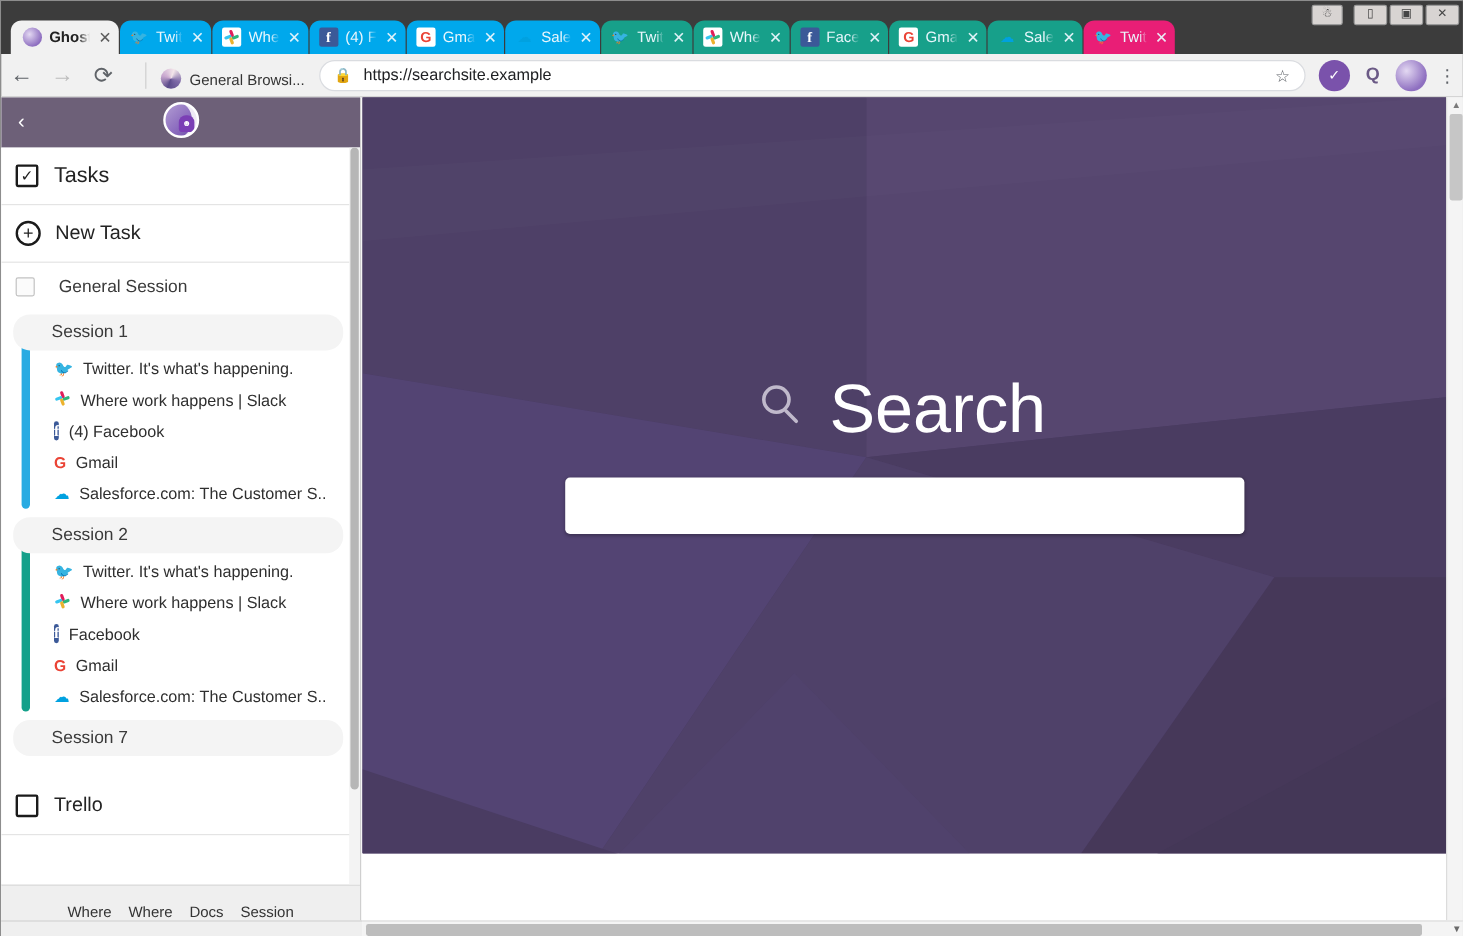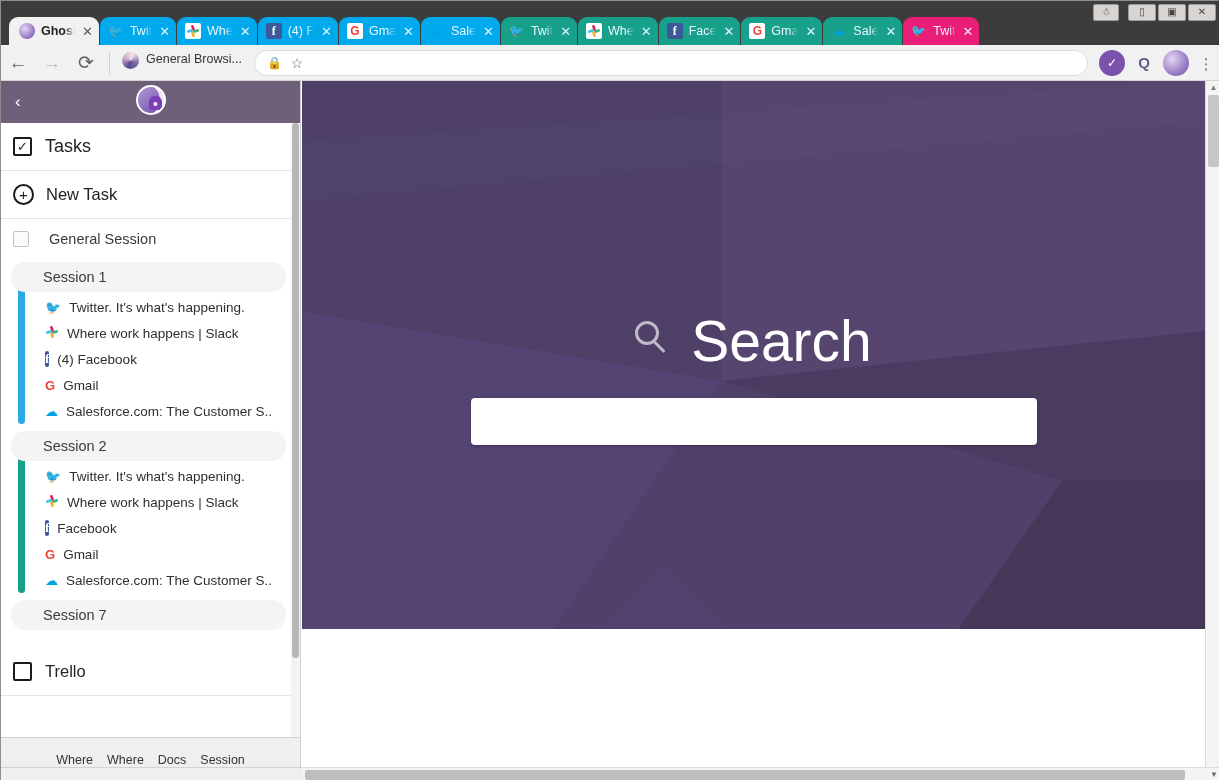--- a/index.html
+++ b/index.html
@@ -84,22 +84,22 @@
     background:#f1f1f1;
     display:flex; align-items:center;
     border-bottom:1px solid #d4d4d4;
   }
   .navbtn {
     width:34px; height:34px; display:flex; align-items:center; justify-content:center;
     color:#5f6368; font-size:19px;
   }
   .navbtn.disabled { color:#bcbcbc; }
   #profilechip {
-    display:flex; align-items:flex-start; gap:7px;
-    margin-left:6px; padding-left:12px;
+    display:flex; align-items:flex-end; gap:7px;
+    margin-left:18px; padding-left:12px;
     border-left:1px solid #cfcfcf; height:22px;
     font-size:12.5px; color:#333;
   }
   #omnibox {
     flex:1 1 auto; margin:0 8px 0 12px; height:26px;
     background:#fff; border:1px solid #dadce0; border-radius:14px;
     display:flex; align-items:center; padding:0 12px;
     font-size:13.5px; color:#202124;
   }
   #omnibox .lock { color:#0b8043; font-size:12px; margin-right:9px; }
@@ -217,21 +217,21 @@
     background:#f3f3f3;
   }
   #sb-thumb {
     position:absolute; right:1px; top:0; width:7px; height:535px;
     background:#b6b6b6; border-radius:4px;
   }
 
   
   #page {
     position:absolute; left:301px; top:0;
-    width:903px; height:548px;
+    width:903px; height:630px;
     overflow:hidden;
     background:#4b3d63;
   }
   #poly { position:absolute; inset:0; }
   #hero {
     position:absolute; left:0; top:0; width:903px; height:686px;
     display:flex; flex-direction:column; align-items:center;
   }
   #searchTitle {
     margin-top:232px;
@@ -389,20 +389,21 @@
     <div class="navbtn disabled">→</div>
     <div class="navbtn">⟳</div>
     <div id="profilechip">
       <span style="
         width:17px;height:17px;border-radius:50%;display:inline-block;
         background:conic-gradient(from 200deg,#5a4a8a,#c9a8cf,#f3e6ea,#7f6ba8,#5a4a8a);"></span>
       <span>General Browsi...</span>
     </div>
     <div id="omnibox">
       <span class="lock">🔒</span>
+      <span class="url">https://searchsite.example</span>
       <span class="star">☆</span>
     </div>
     <div class="extbtn" style="background:#7a52ab;color:#fff;font-size:12px;">✓</div>
     <div class="extbtn" style="color:#6b5a86;font-size:15px;font-weight:bold;">Q</div>
     <div class="extbtn" style="background:radial-gradient(circle at 35% 35%,#e3d8f2,#8e6fc0 70%);"></div>
     <div id="menubtn">⋮</div>
   </div>
 
   <div id="viewport">
 

